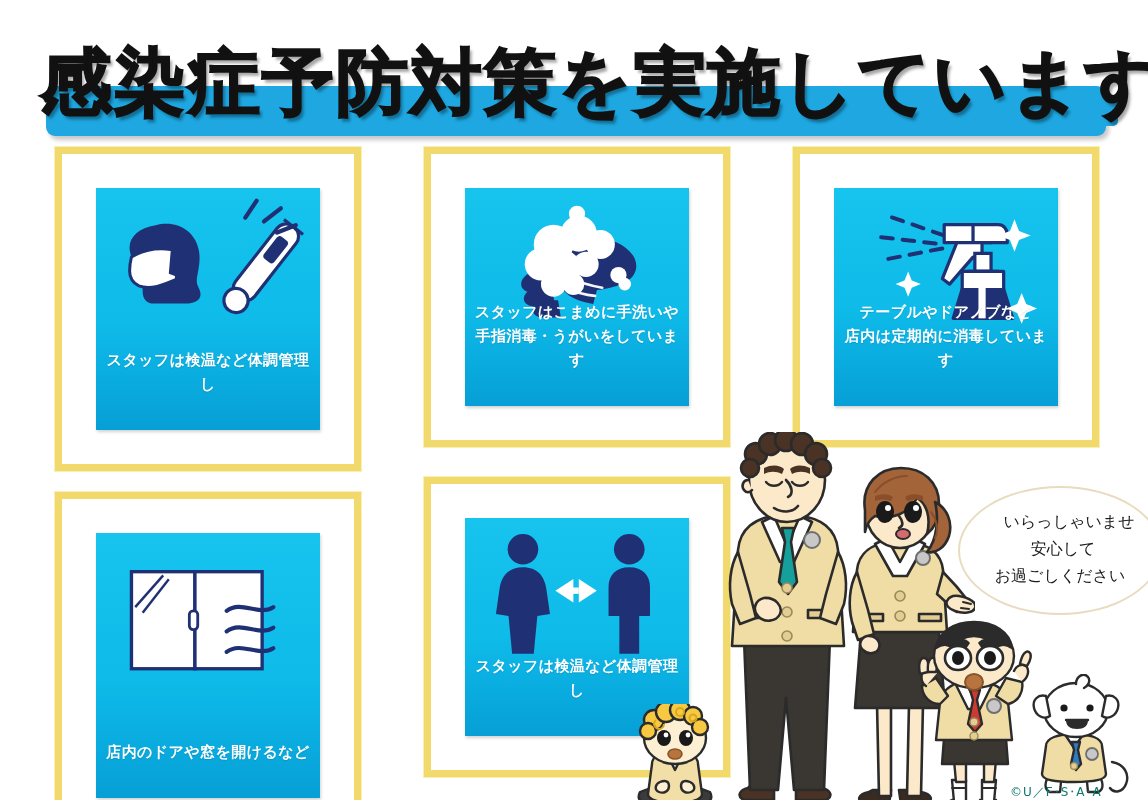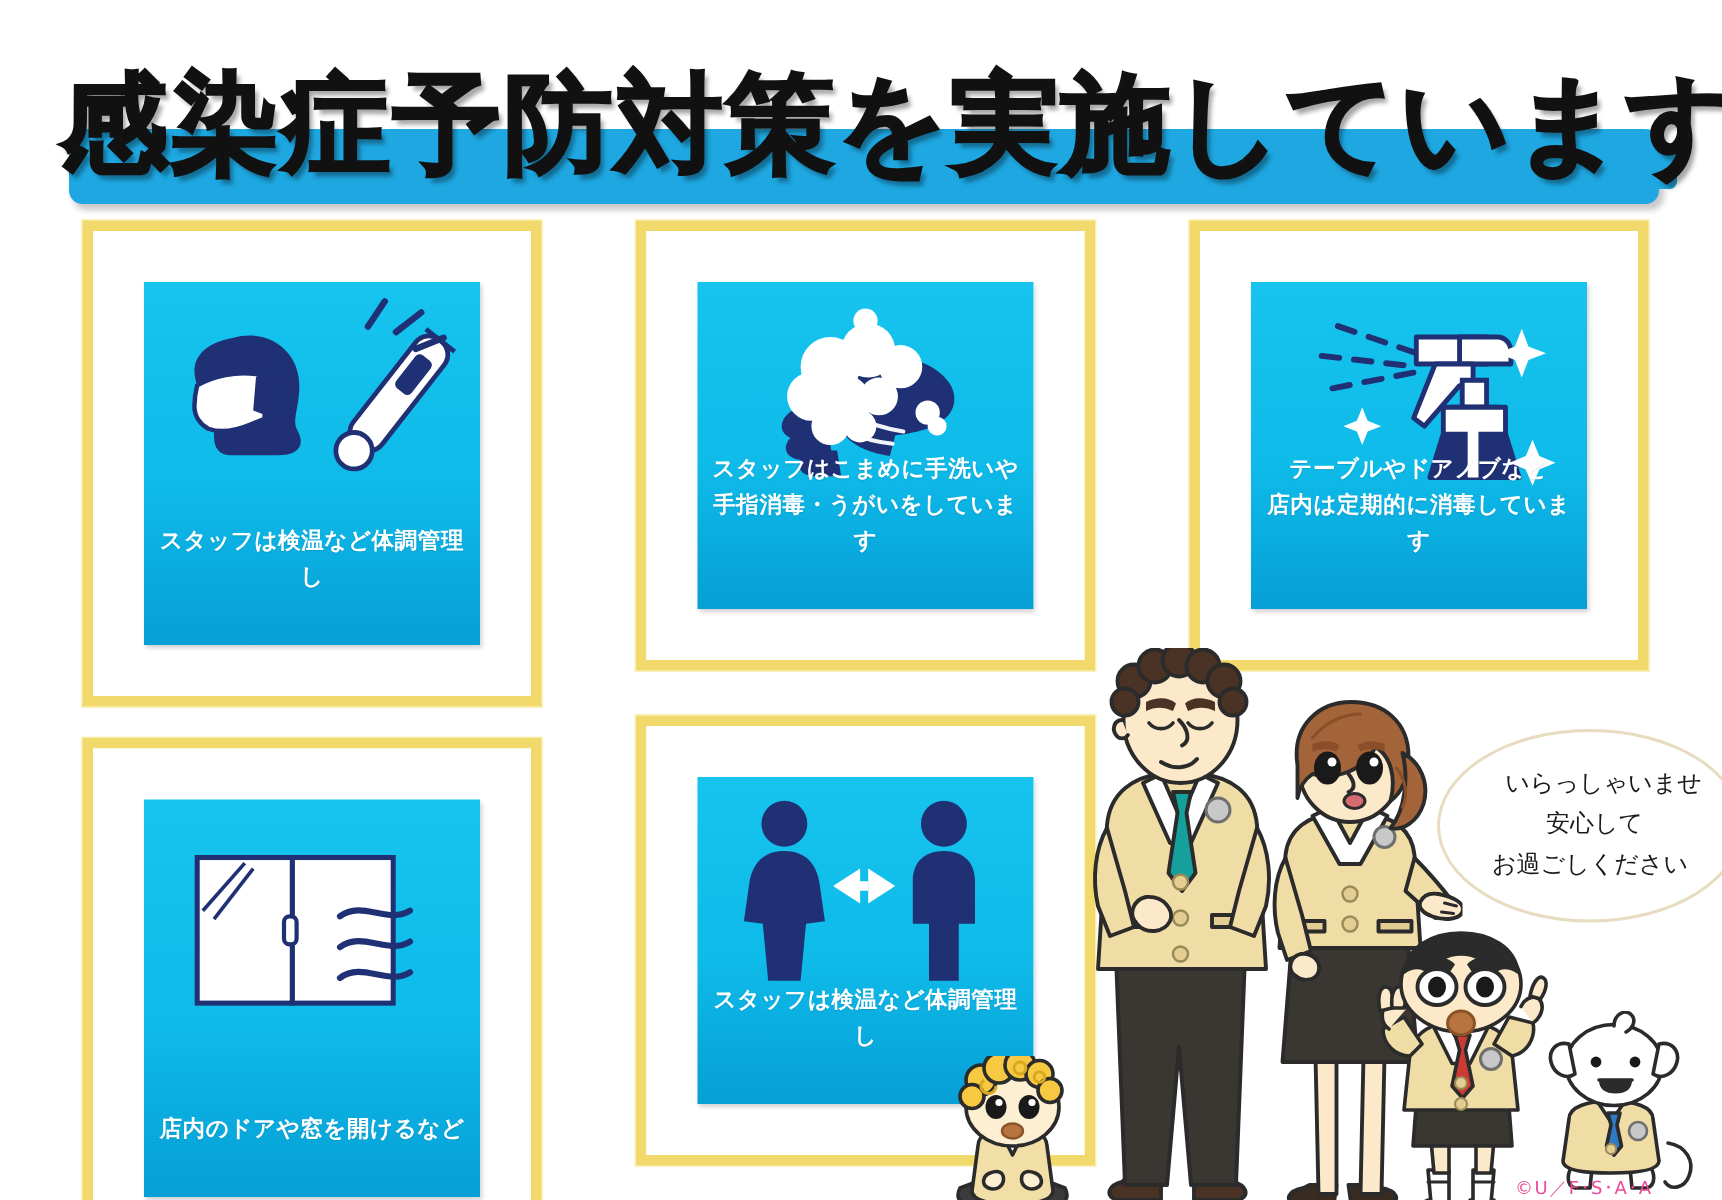--- a/index.html
+++ b/index.html
@@ -78,21 +78,21 @@
     position:absolute;left:0;top:20px;width:100%;
     text-align:center;color:#1a1a1a;font-size:16px;line-height:27px;
     font-weight:normal;
   }
   .bubble-text span{display:block;}
   .bubble-text .l1{padding-left:18px;}
   .bubble-text .l2{padding-left:6px;}
 
   .copyright{
     position:absolute;left:410px;top:360px;width:130px;
-    font-size:12px;color:#ec4899;letter-spacing:1px;text-align:left;
+    font-size:12px;color:#0f766e;letter-spacing:1px;text-align:left;
   }
 
   
   .svgbox{position:absolute;left:0;top:0;width:100%;height:100%;}
 </style>
 </head>
 <body>
 
 <div class="stage">
 

